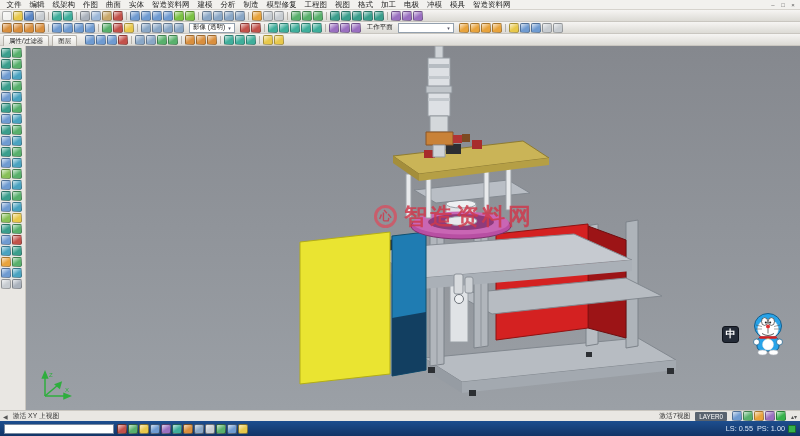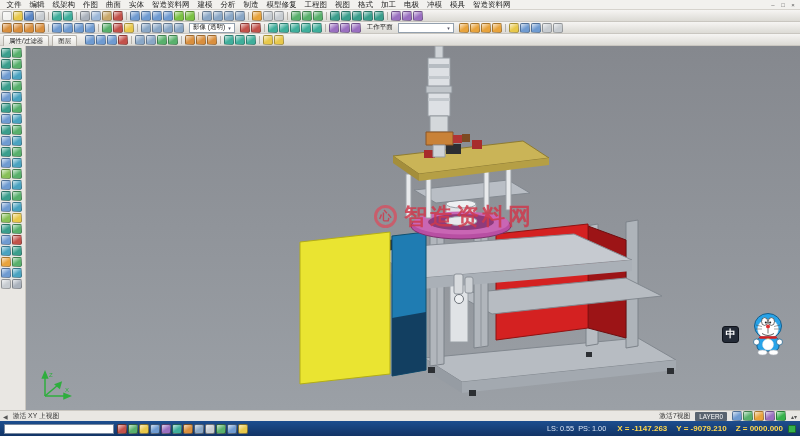--- a/index.html
+++ b/index.html
@@ -425,21 +425,16 @@
         <span class="bb-icon" style="background-color: rgb(154, 111, 192);"></span>
         <span class="bb-icon" style="background-color: rgb(63, 174, 155);"></span>
         <span class="bb-icon" style="background-color: rgb(217, 143, 62);"></span>
         <span class="bb-icon" style="background-color: rgb(138, 167, 198);"></span>
         <span class="bb-icon" style="background-color: rgb(199, 204, 209);"></span>
         <span class="bb-icon" style="background-color: rgb(88, 176, 108);"></span>
         <span class="bb-icon" style="background-color: rgb(111, 155, 209);"></span>
         <span class="bb-icon" style="background-color: rgb(232, 200, 74);"></span>
       </span>
     <span class="scale-text">LS: 0.55  PS: 1.00</span>
-    <span class="coords">
-      <span>X = -1147.263</span>
-      <span>Y = -9079.210</span>
-      <span>Z = 0000.000</span>
-    </span>
     <span class="bb-status"></span>
   </div>
 
 </div>
 
 </body></html>

